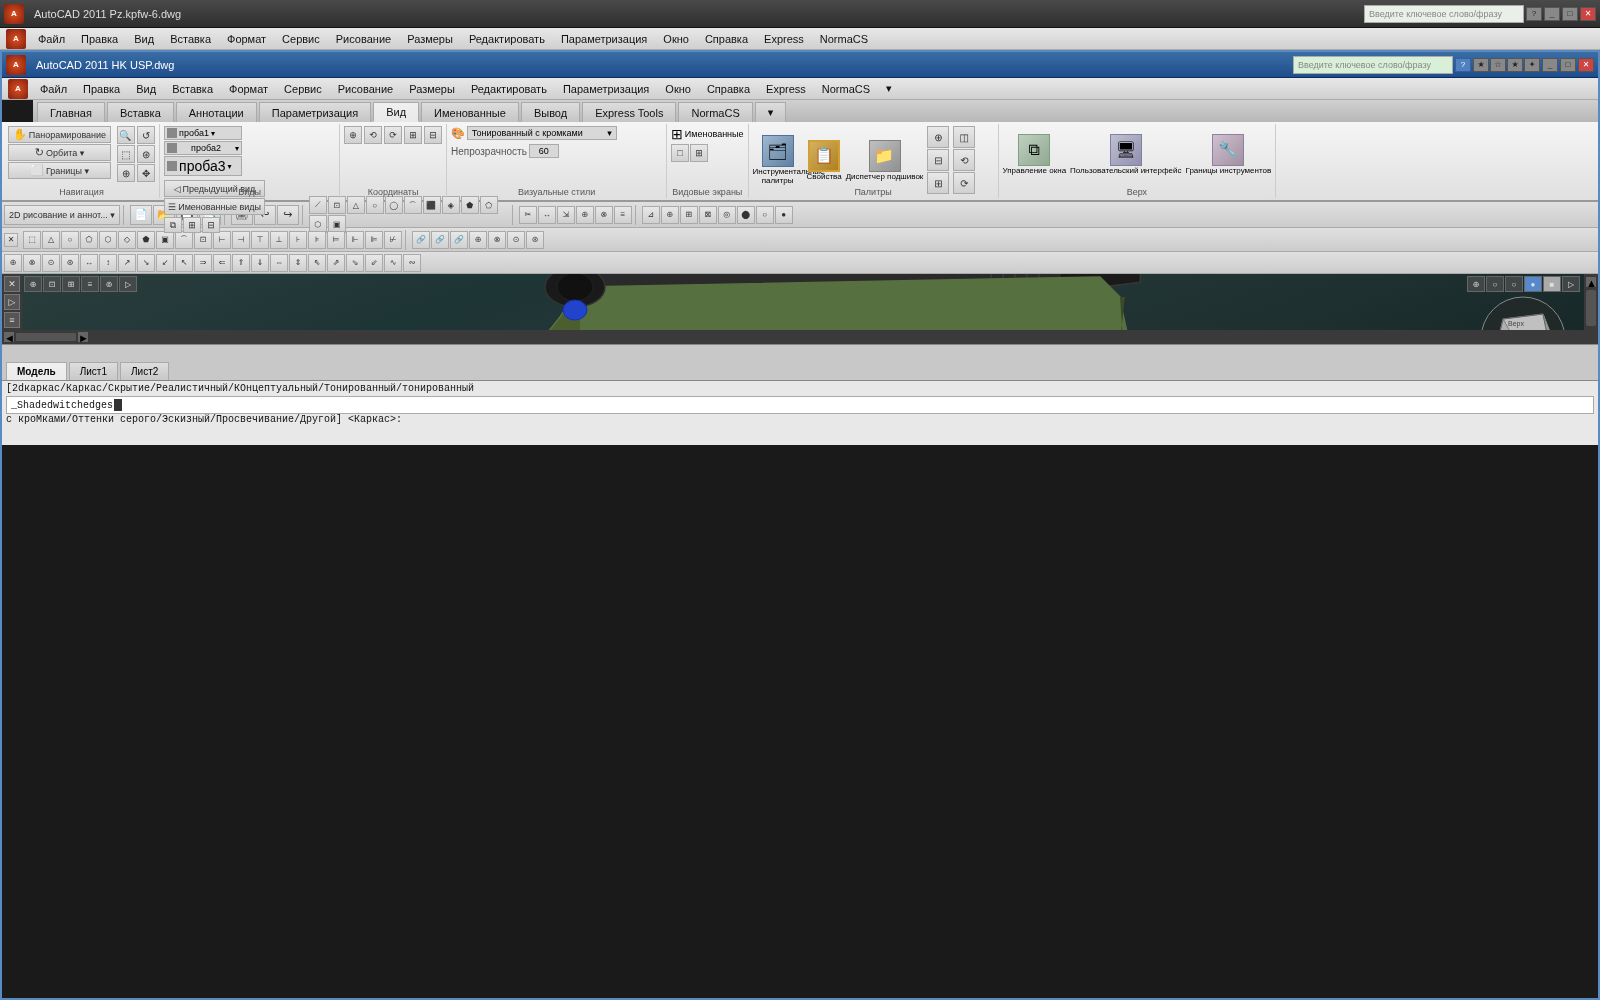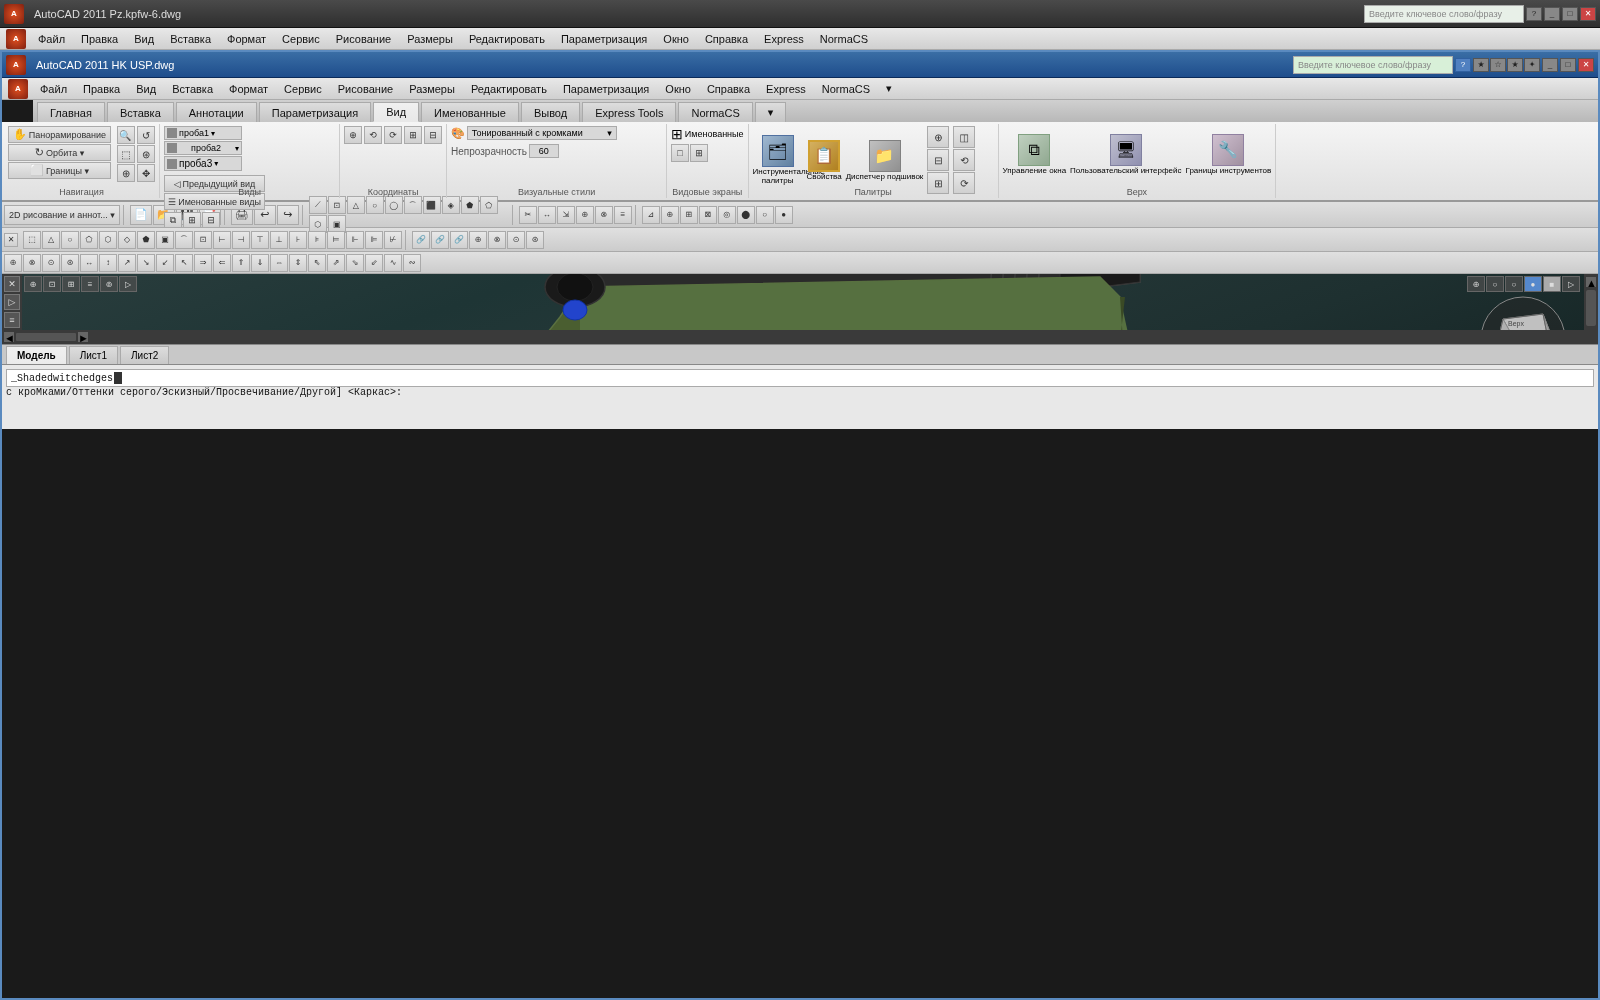--- a/index.html
+++ b/index.html
@@ -381,21 +381,21 @@
               <span style="font-size:9px;">проба1</span>
               <span style="font-size:8px;">▾</span>
             </div>
             <div style="display:flex;align-items:center;gap:14px;background:#d8d8d8;padding:1px 2px;border:1px solid #aaa;">
               <span style="width:10px;height:10px;background:#888;display:inline-block;font-size:7px;"></span>
               <span style="font-size:9px;">проба2</span>
               <span style="font-size:8px;">▾</span>
             </div>
             <div style="display:flex;align-items:center;gap:2px;background:#d8d8d8;padding:1px 2px;border:1px solid #aaa;">
               <span style="width:10px;height:10px;background:#888;display:inline-block;font-size:7px;"></span>
-              <span style="font-size:10px;">проба3</span>
+              <span style="font-size:14px;">проба3</span>
               <span style="font-size:8px;">▾</span>
             </div>
           </div>
           <div style="display:flex;flex-direction:column;gap:1px;">
             <div class="tb-btn" style="width:auto;padding:1px 3px;font-size:9px;height:17px;display:flex;align-items:center;gap:2px;">
               <span>◁</span>
                 <span>Предыдущий вид</span>
             </div>
             <div class="tb-btn" style="width:auto;padding:1px 3px;font-size:9px;height:17px;display:flex;align-items:center;gap:2px;">
               <span>☰</span>
@@ -746,27 +746,28 @@
       </div>
 
     </div>
 
     <div style="height:14px;background:#3a3a3a;display:flex;align-items:center;padding:0 2px;gap:2px;">
       <div style="width:10px;height:10px;background:#666;cursor:pointer;">◄</div>
       <div style="width:60px;height:8px;background:#555;border-radius:1px;"></div>
       <div style="width:10px;height:10px;background:#666;cursor:pointer;">►</div>
     </div>
 
-    <div class="bottom-tabs" style="height:20px;background:#c8c8c8;display:flex;align-items:flex-end;padding:0 4px;border-top:1px solid #888;">
+    <div class="bottom-tabs" style="height:36px;background:#c8c8c8;display:flex;align-items:flex-end;padding:0 4px;border-top:1px solid #888;">
       <div class="bottom-tab active">Модель</div>
       <div class="bottom-tab">Лист1</div>
       <div class="bottom-tab">Лист2</div>
     </div>
 
     <div class="command-area" style="height:65px;background:#e8e8e8;border-top:1px solid #888;padding:2px 4px;">
+      <div style="font-size:10px;font-family:'Courier New',monospace;color:#111;">[2dкаркас/Каркас/Скрытие/Реалистичный/КОнцептуальный/Тонированный/тонированный</div>
       <div style="background:white;border:1px solid #aaa;height:18px;display:flex;align-items:center;padding:0 4px;margin-top:2px;">
         <span style="font-size:10px;font-family:'Courier New',monospace;color:#111;">_Shadedwitchedges</span>
         <span style="width:8px;height:12px;background:#333;margin-left:1px;animation:blink 1s infinite;"></span>
       </div>
       <div style="font-size:10px;font-family:'Courier New',monospace;color:#111;">с кроМками/Оттенки серого/Эскизный/Просвечивание/Другой] &lt;Каркас&gt;:</div>
     </div>
 
   </div>
 
 </div>

